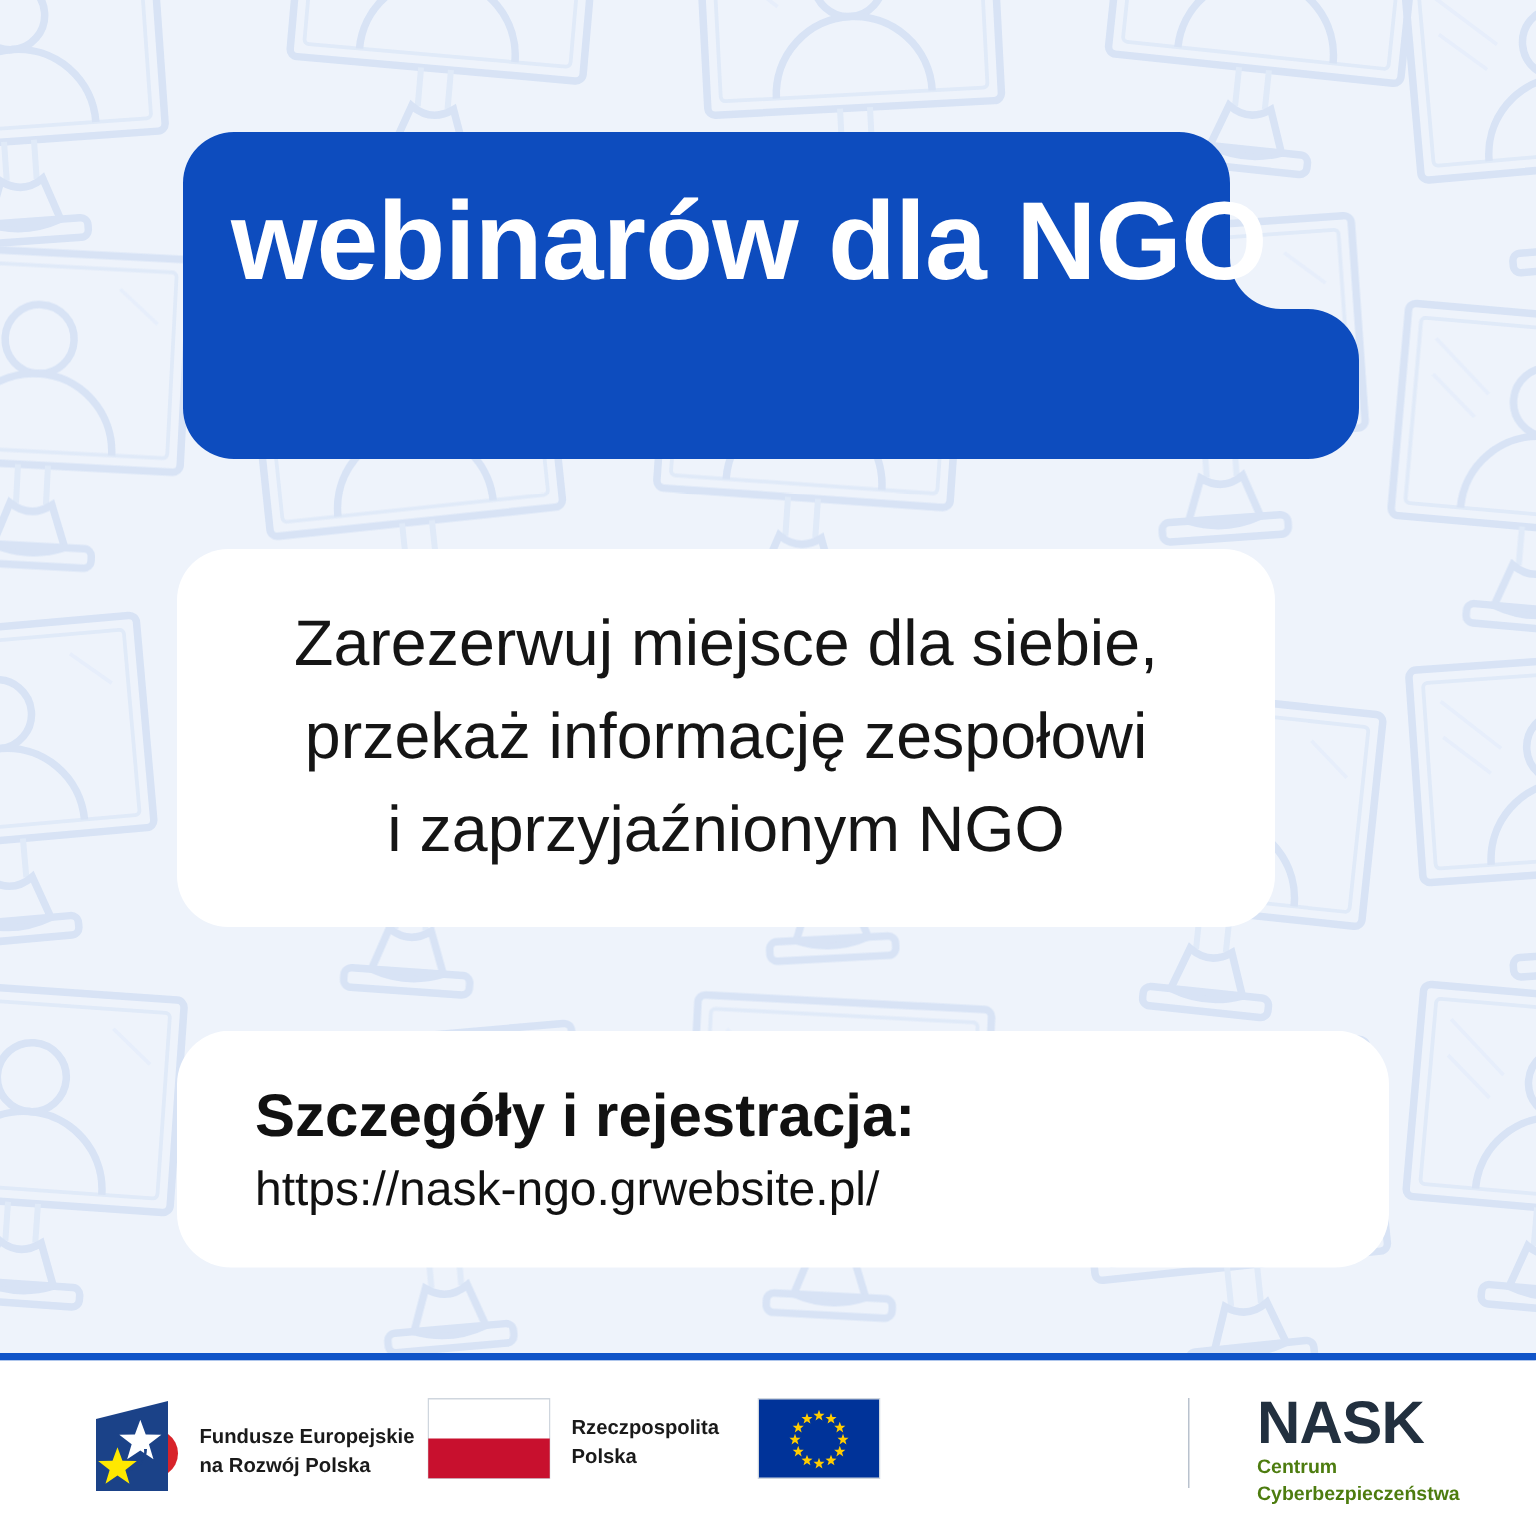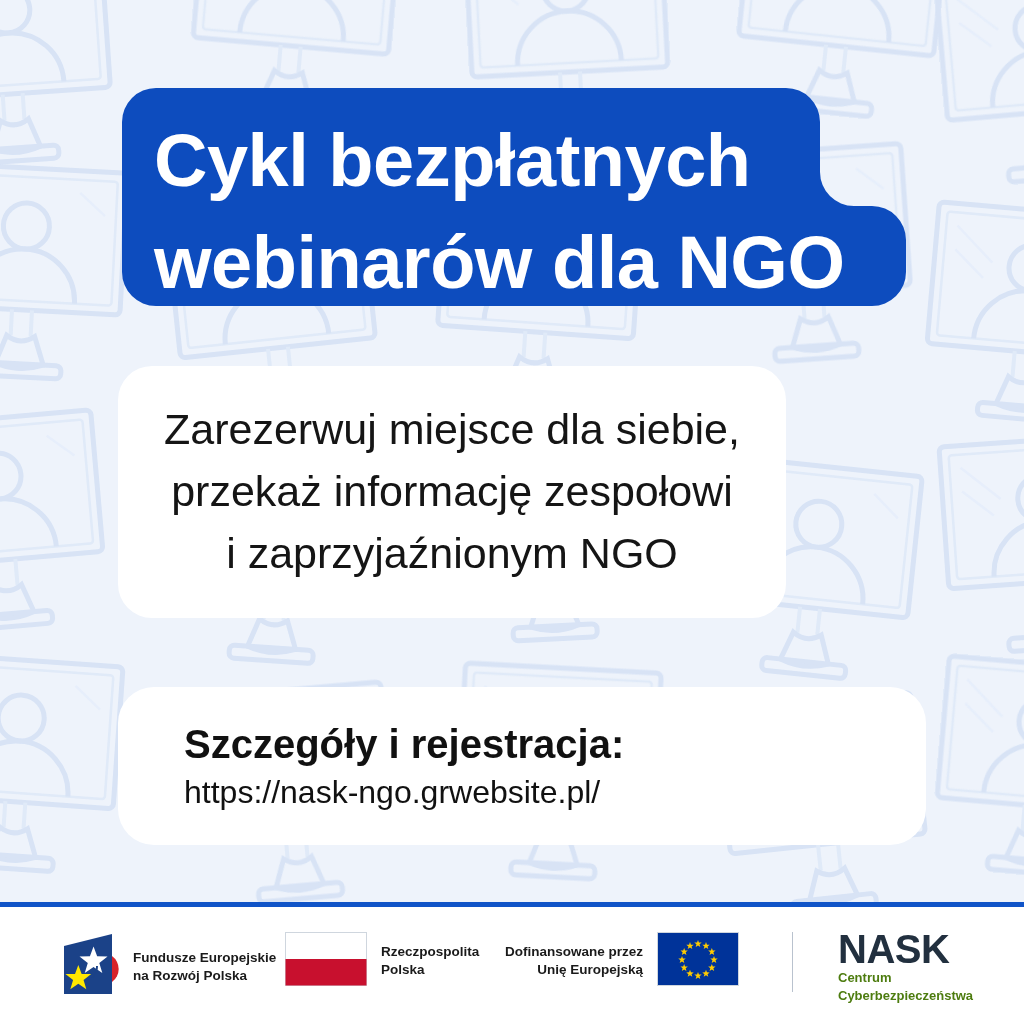--- a/index.html
+++ b/index.html
@@ -72,21 +72,21 @@
 
   
   .card {
     position: absolute;
     background: #ffffff;
     z-index: 2;
   }
   #card-message {
     left: 118px;
     top: 366px;
-    width: 668px;
+    width: 732px;
     height: 252px;
     border-radius: 34px;
     display: flex;
     flex-direction: column;
     align-items: center;
     justify-content: center;
   }
   .message-line {
     display: block;
     color: #151515;
@@ -95,21 +95,21 @@
     text-align: center;
     white-space: nowrap;
   }
 
   #card-register {
     left: 118px;
     top: 687px;
     width: 808px;
     height: 158px;
     border-radius: 36px;
-    padding: 0 0 0 66px;
+    padding: 0 0 0 52px;
     box-sizing: border-box;
     display: flex;
     flex-direction: column;
     justify-content: center;
   }
   .register-heading {
     display: block;
     color: #111111;
     font-size: 40px;
     font-weight: bold;
@@ -269,21 +269,20 @@
                L 750 118
                A 34 34 0 0 1 784 152
                L 784 184
                A 34 34 0 0 1 750 218
                L 34 218
                A 34 34 0 0 1 0 184
                L 0 34
                A 34 34 0 0 1 34 0 Z" fill="#0d4cbe"></path>
     </svg>
     <div class="banner-text">
-      <span class="banner-line">Cykl bezpłatnych</span>
       <span class="banner-line">webinarów dla NGO</span>
     </div>
   </div>
 
   <div id="card-message" class="card">
     <span class="message-line">Zarezerwuj miejsce dla siebie,</span>
     <span class="message-line">przekaż informację zespołowi</span>
     <span class="message-line">i zaprzyjaźnionym NGO</span>
   </div>
 
@@ -319,24 +318,20 @@
           <rect x="0.5" y="27" width="81" height="26.5" fill="#c8102e"></rect>
         </svg>
       </span>
       <span class="logo-caption">
         <span>Rzeczpospolita</span><br>
         <span>Polska</span>
       </span>
     </div>
 
     <div id="logo-eu" class="logo-block">
-      <span class="logo-caption">
-        <span>Dofinansowane przez</span><br>
-        <span>Unię Europejską</span>
-      </span>
       <span>
         <svg width="82" height="54" viewBox="0 0 82 54" xmlns="http://www.w3.org/2000/svg">
           <rect x="0.5" y="0.5" width="81" height="53" fill="#003399" stroke="#cfd6de" stroke-width="1"></rect>
           <g fill="#ffcc00">
             <g transform="translate(41,27)">
               <g transform="translate(0,-16)">
                   <path d="M0 -3.1 l0.95 2.6 2.75 0.07 -2.17 1.72 0.77 2.64 -2.3 -1.53 -2.3 1.53 0.77 -2.64 -2.17 -1.72 2.75 -0.07 Z"></path>
                 </g>
               <g transform="rotate(30) translate(0,-16) rotate(-30)">
                   <path d="M0 -3.1 l0.95 2.6 2.75 0.07 -2.17 1.72 0.77 2.64 -2.3 -1.53 -2.3 1.53 0.77 -2.64 -2.17 -1.72 2.75 -0.07 Z"></path>

